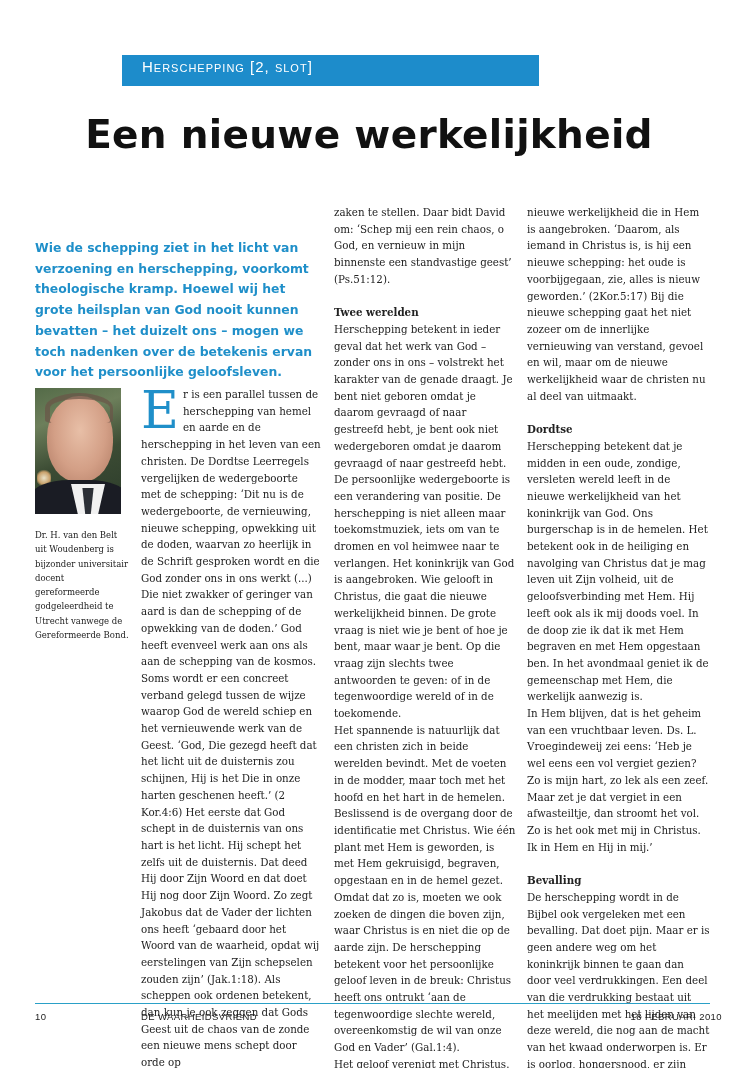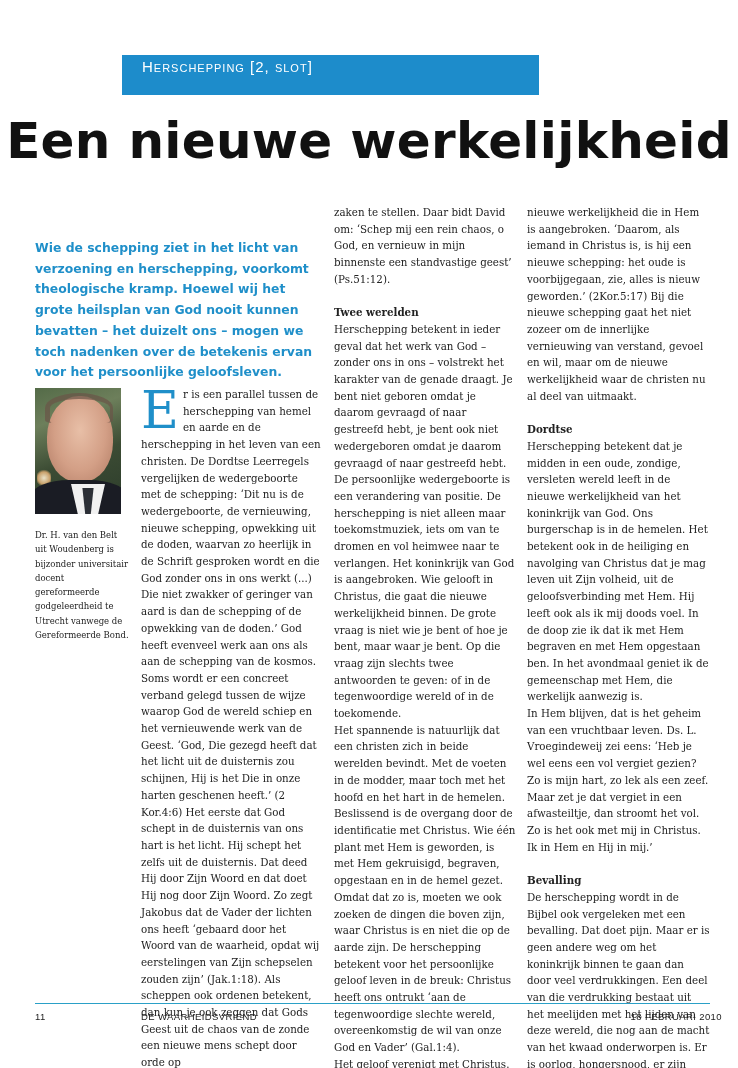--- a/index.html
+++ b/index.html
@@ -1,30 +1,30 @@
 <!DOCTYPE html>
 <html><head>
 <meta charset="utf-8">
 <style>
   * { box-sizing: border-box; margin: 0; padding: 0; }
   html, body { width: 738px; height: 1068px; background: #ffffff; overflow: hidden; }
   body { position: relative; font-family: "DejaVu Serif", serif; color: #222; }
 
   .section-bar {
-    position: absolute; left: 122px; top: 55px; width: 417px; height: 40px;
+    position: absolute; left: 122px; top: 55px; width: 417px; height: 31px;
     background: #1d8ccb; color: #fff;
     font-family: "Liberation Sans", sans-serif; font-size: 15px;
     font-variant: small-caps; letter-spacing: 1px;
     padding: 2px 0 0 20px; line-height: 19px;
   }
 
   .title {
     position: absolute; left: 0; top: 112px; width: 738px; text-align: center;
     font-family: "DejaVu Sans", sans-serif; font-weight: bold;
-    font-size: 50px; color: #111; letter-spacing: 0.3px;
+    font-size: 39px; color: #111; letter-spacing: 0.3px;
   }
 
   .intro {
     position: absolute; left: 35px; top: 206px; width: 282px;
     font-family: "DejaVu Sans", sans-serif; font-weight: bold;
     font-size: 12.4px; line-height: 20.7px; color: #1f8fc9; margin-top: 32px;
   }
 
   .photo {
     position: absolute; left: 35px; top: 388px; width: 86px; height: 126px;
@@ -137,15 +137,15 @@
   <div class="gap"></div>
   <p class="subhead">Dordtse</p>
   <p>Herschepping betekent dat je midden in een oude, zondige, versleten wereld leeft in de nieuwe werkelijkheid van het koninkrijk van God. Ons burgerschap is in de hemelen. Het betekent ook in de heiliging en navolging van Christus dat je mag leven uit Zijn volheid, uit de geloofsverbinding met Hem. Hij leeft ook als ik mij doods voel. In de doop zie ik dat ik met Hem begraven en met Hem opgestaan ben. In het avondmaal geniet ik de gemeenschap met Hem, die werkelijk aanwezig is.</p>
   <p>In Hem blijven, dat is het geheim van een vruchtbaar leven. Ds. L. Vroegindeweij zei eens: ‘Heb je wel eens een vol vergiet gezien? Zo is mijn hart, zo lek als een zeef. Maar zet je dat vergiet in een afwasteiltje, dan stroomt het vol. Zo is het ook met mij in Christus. Ik in Hem en Hij in mij.’</p>
   <div class="gap"></div>
   <p class="subhead">Bevalling</p>
   <p>De herschepping wordt in de Bijbel ook vergeleken met een bevalling. Dat doet pijn. Maar er is geen andere weg om het koninkrijk binnen te gaan dan door veel verdrukkingen. Een deel van die verdrukking bestaat uit het meelijden met het lijden van deze wereld, die nog aan de macht van het kwaad onderworpen is. Er is oorlog, hongersnood, er zijn besmettelijke ziekten en</p>
 </div>
 
 <div class="footer-rule"></div>
-<span class="footer page">11</span>
+<span class="footer page">10</span>
 <span class="footer mag">DE WAARHEIDSVRIEND</span>
 <span class="footer date">18 FEBRUARI 2010</span>
 
 </body></html>

